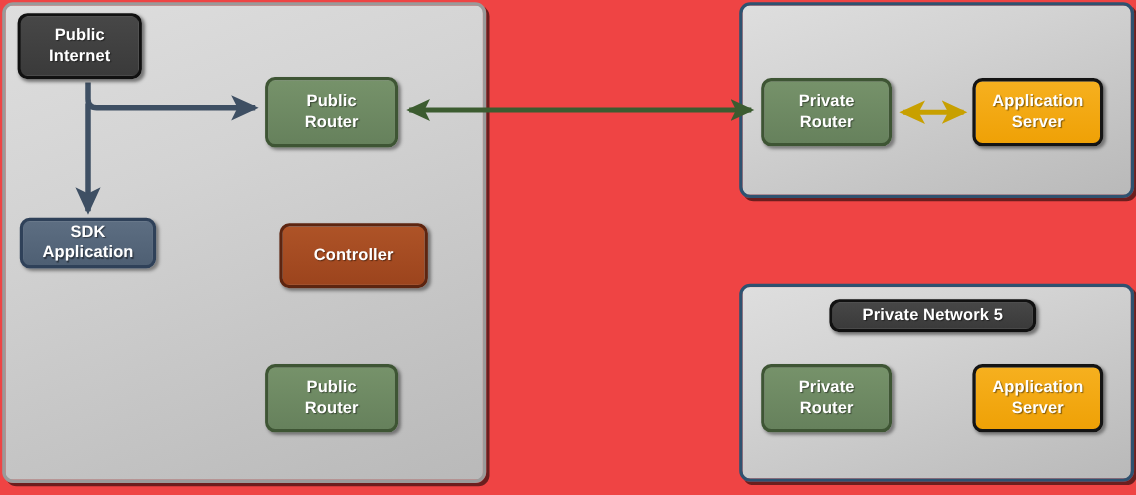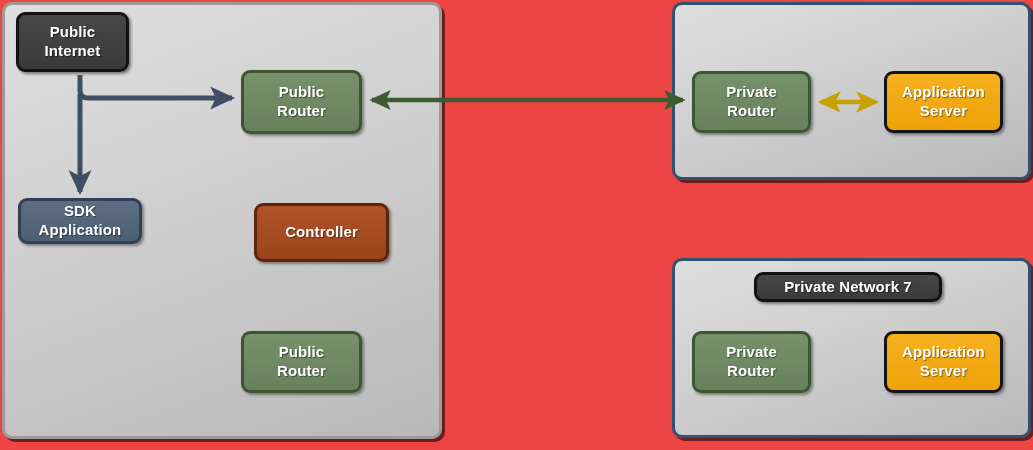--- a/index.html
+++ b/index.html
@@ -199,21 +199,21 @@
     <span class="label">Private
 Router</span>
   </div>
 
   <div class="node node-amber n-pn1-appserver">
     <span class="label">Application
 Server</span>
   </div>
 
   <div class="node node-dark n-pn2-title">
-    <span class="label">Private Network 7</span>
+    <span class="label">Private Network 5</span>
   </div>
 
   <div class="node node-green n-pn2-router">
     <span class="label">Private
 Router</span>
   </div>
 
   <div class="node node-amber n-pn2-appserver">
     <span class="label">Application
 Server</span>

